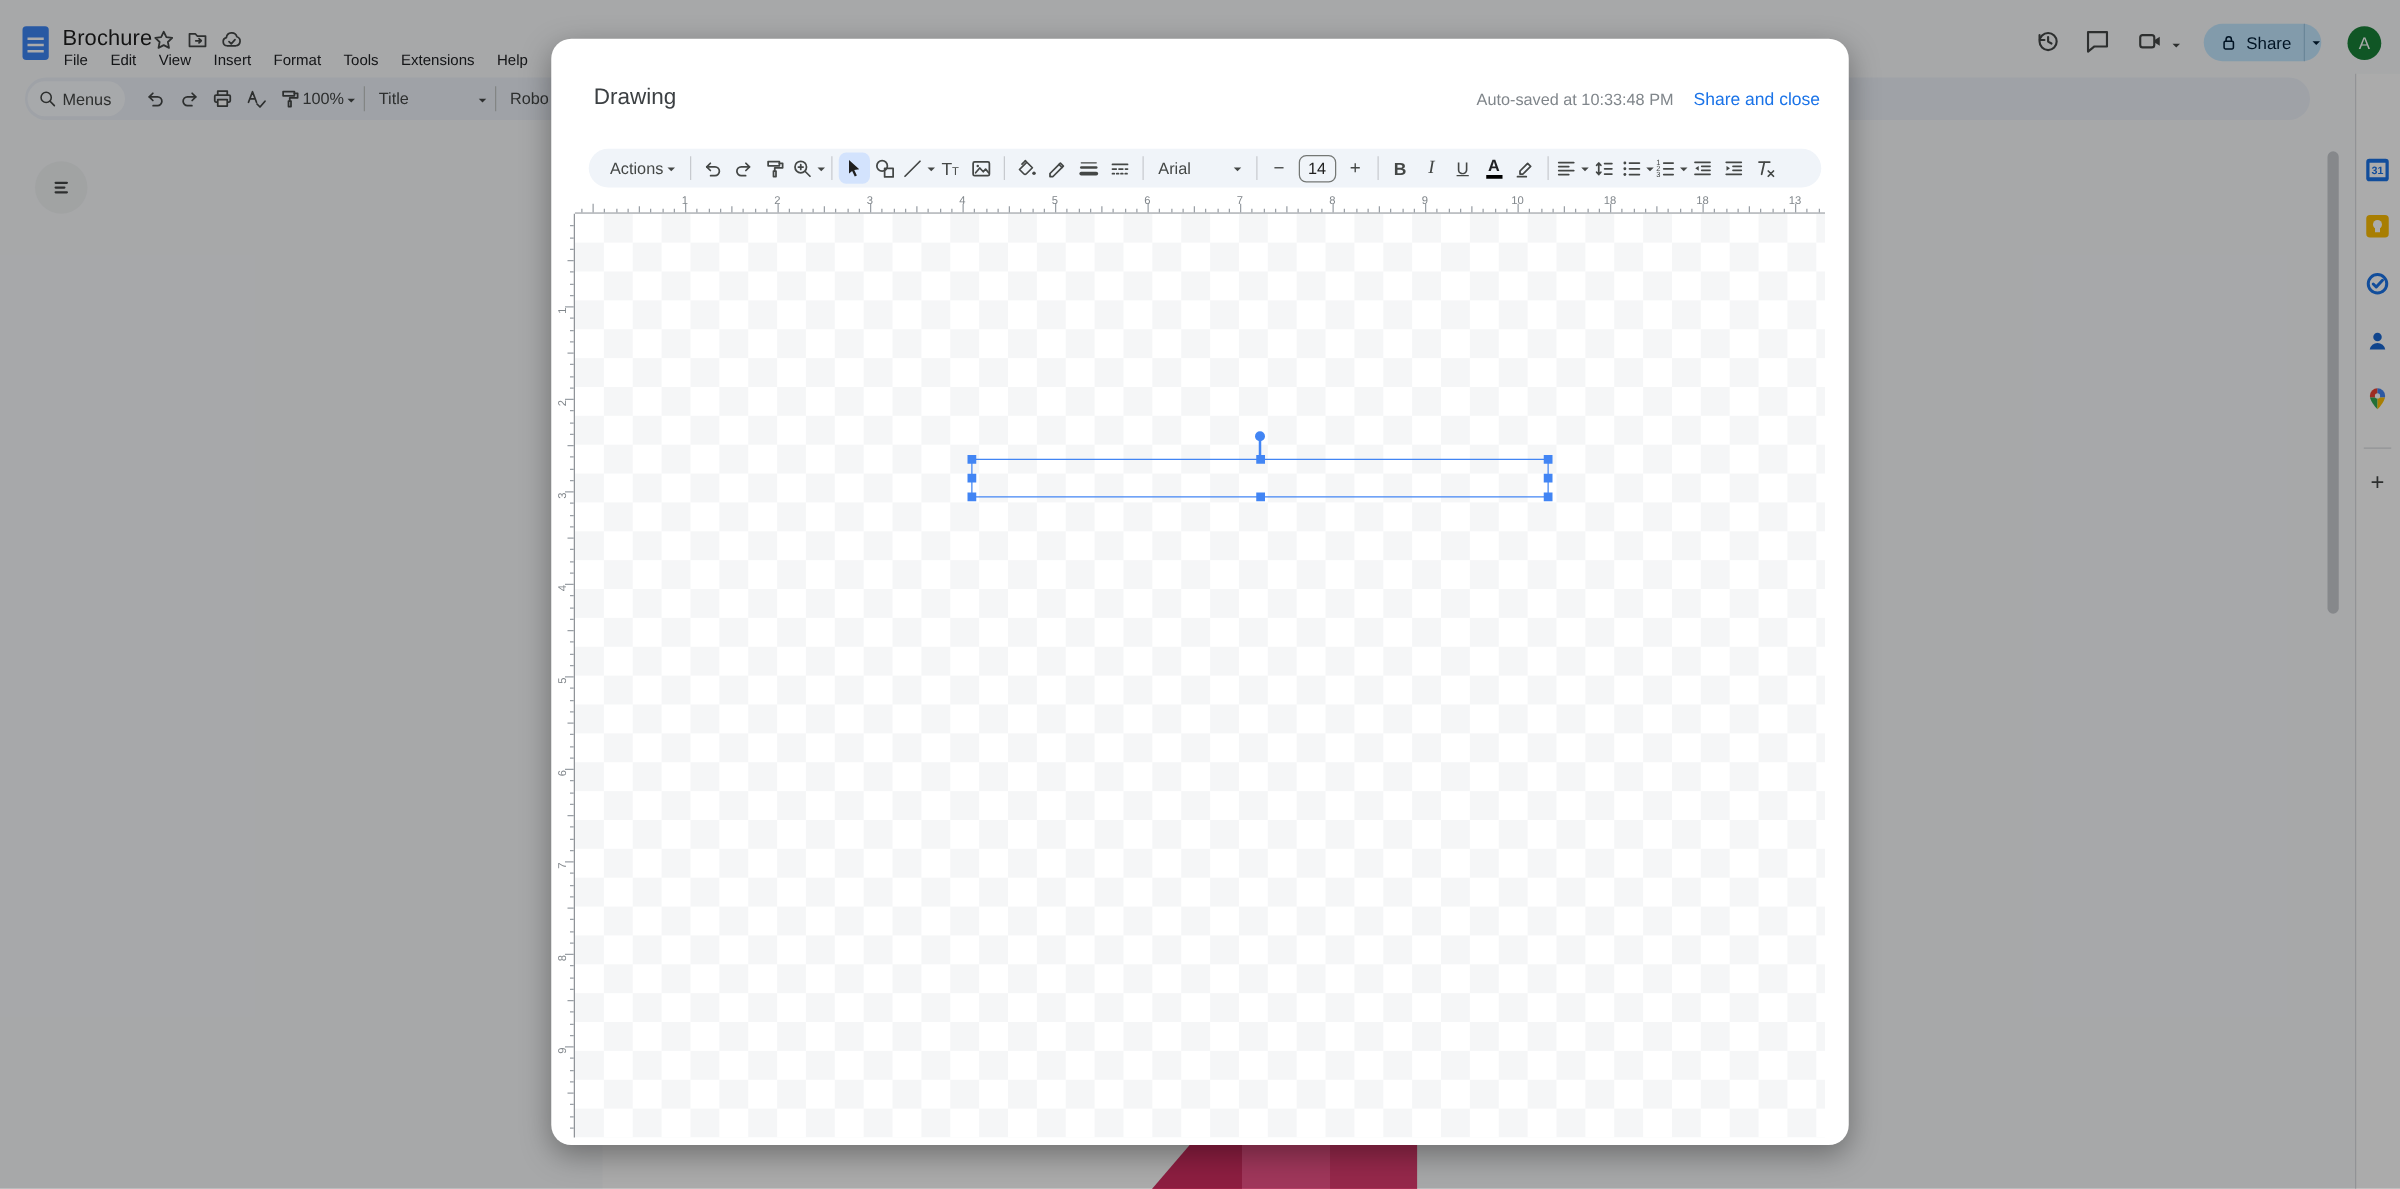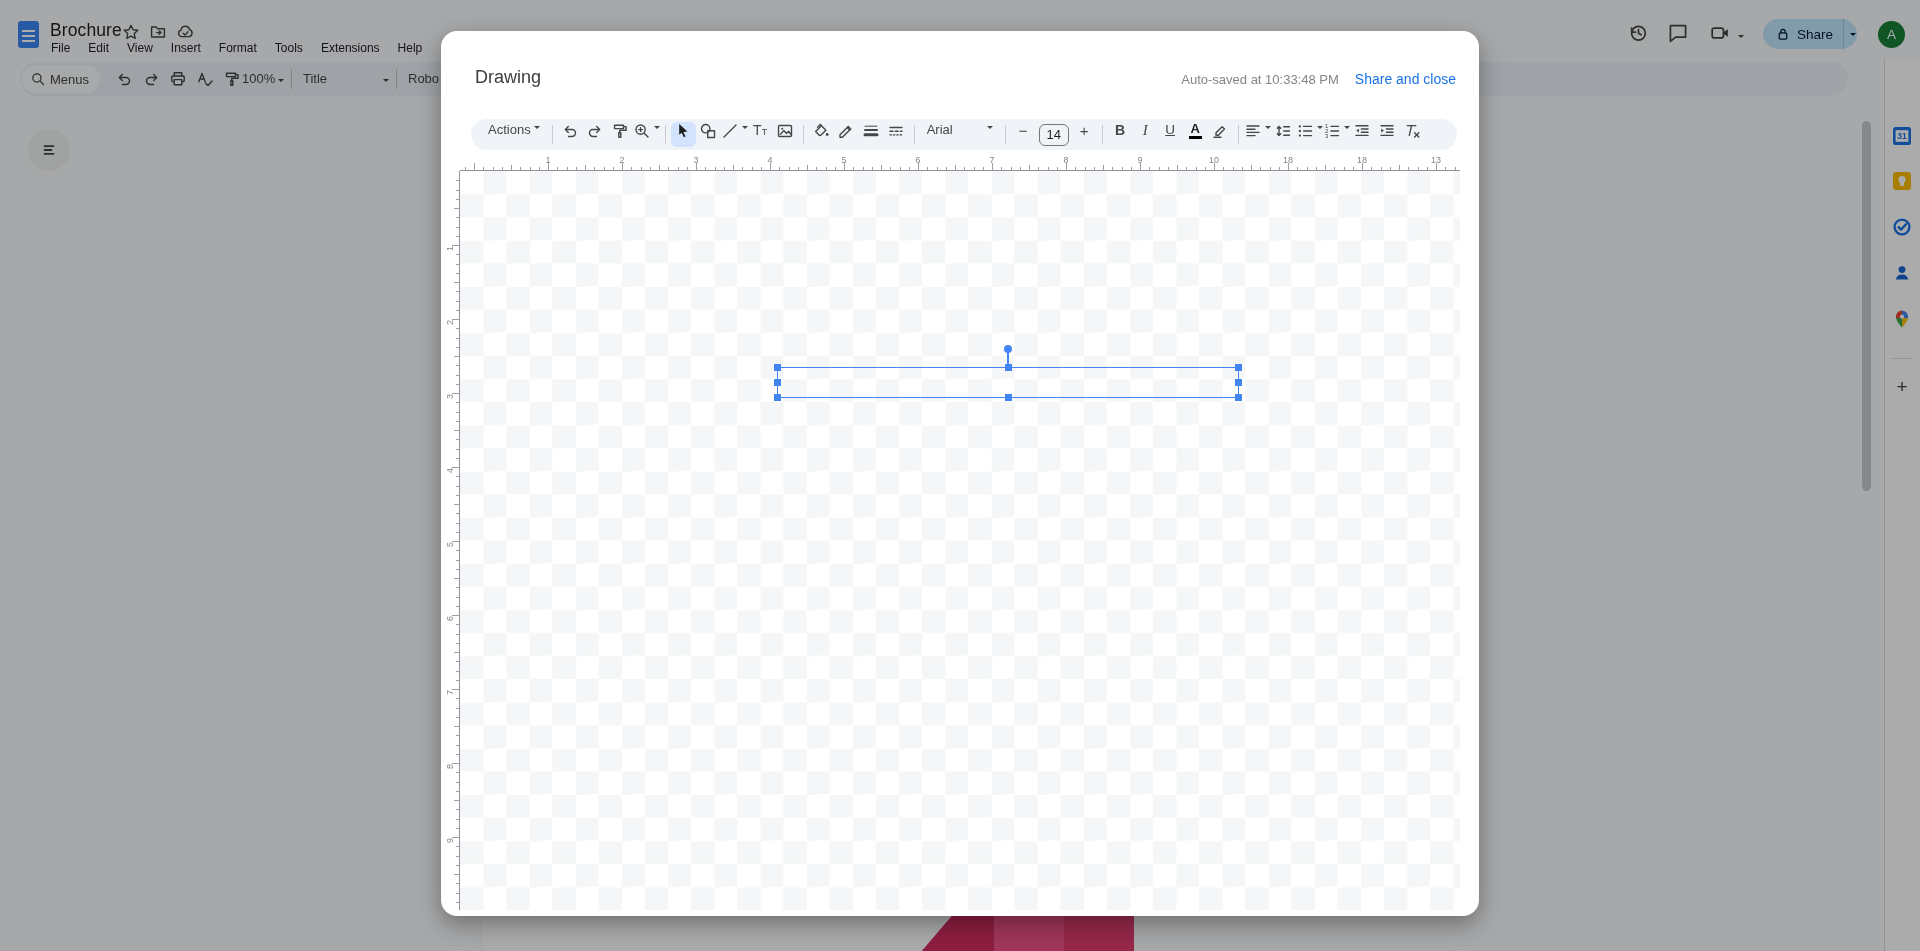--- a/index.html
+++ b/index.html
@@ -48,21 +48,21 @@
   
   #dialog{position:absolute;left:441px;top:31px;width:1038px;height:885px;background:#fff;border-radius:16px;
     z-index:10;box-shadow:0 8px 24px rgba(0,0,0,.35);}
   #dlg-title{position:absolute;left:34px;top:36px;font-size:18px;color:#3c4043;}
   #dlg-head-right{position:absolute;right:23px;top:40px;display:flex;align-items:center;gap:16px;}
   #autosave{font-size:13px;color:#80868b;}
   #save-close{font-size:14px;font-weight:500;color:#1a73e8;}
   #d-toolbar{position:absolute;left:30px;top:88px;width:986px;height:31px;background:#f0f4f9;border-radius:16px;
     display:flex;align-items:center;padding:0 10px;box-sizing:border-box;}
   .sep{width:1px;height:19px;background:#c7cacf;margin:0 5px;flex:none;}
-  .tbtn{min-width:25px;height:25px;border-radius:6px;display:flex;justify-content:center;gap:3px;flex:none;}
+  .tbtn{min-width:25px;height:25px;border-radius:6px;display:flex;align-items:center;justify-content:center;gap:3px;flex:none;}
   .tbtn.active{background:#d3e3fd;}
   .tbtn.lab{padding:0 7px;}
   .tbtn.wide{width:66px;justify-content:space-between;padding:0 7px;}
   .tlabel{font-size:13px;color:#444746;}
   .size-box{width:28px;height:20px;min-width:0;border:1px solid #747775;border-radius:6px;font-size:13px;color:#1f1f1f;
     display:flex;align-items:center;justify-content:center;margin:0 3px;}
   .g-decrease-font,.g-increase-font{font-size:15px;color:#444746;}
   .g-bold{font-weight:700;font-size:14px;color:#444746;}
   .g-italic{font-style:italic;font-family:"Liberation Serif",serif;font-size:15px;color:#444746;}
   .g-underline{text-decoration:underline;font-size:13.5px;color:#444746;}

